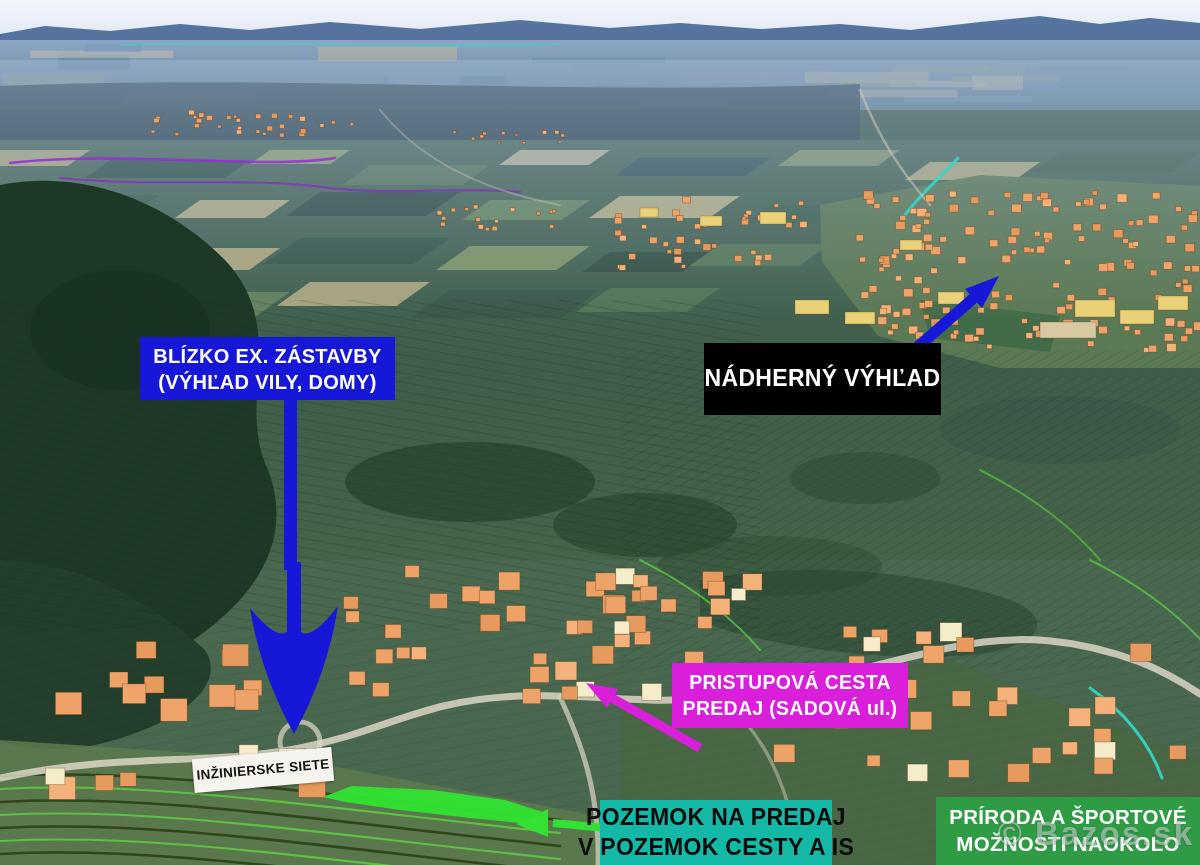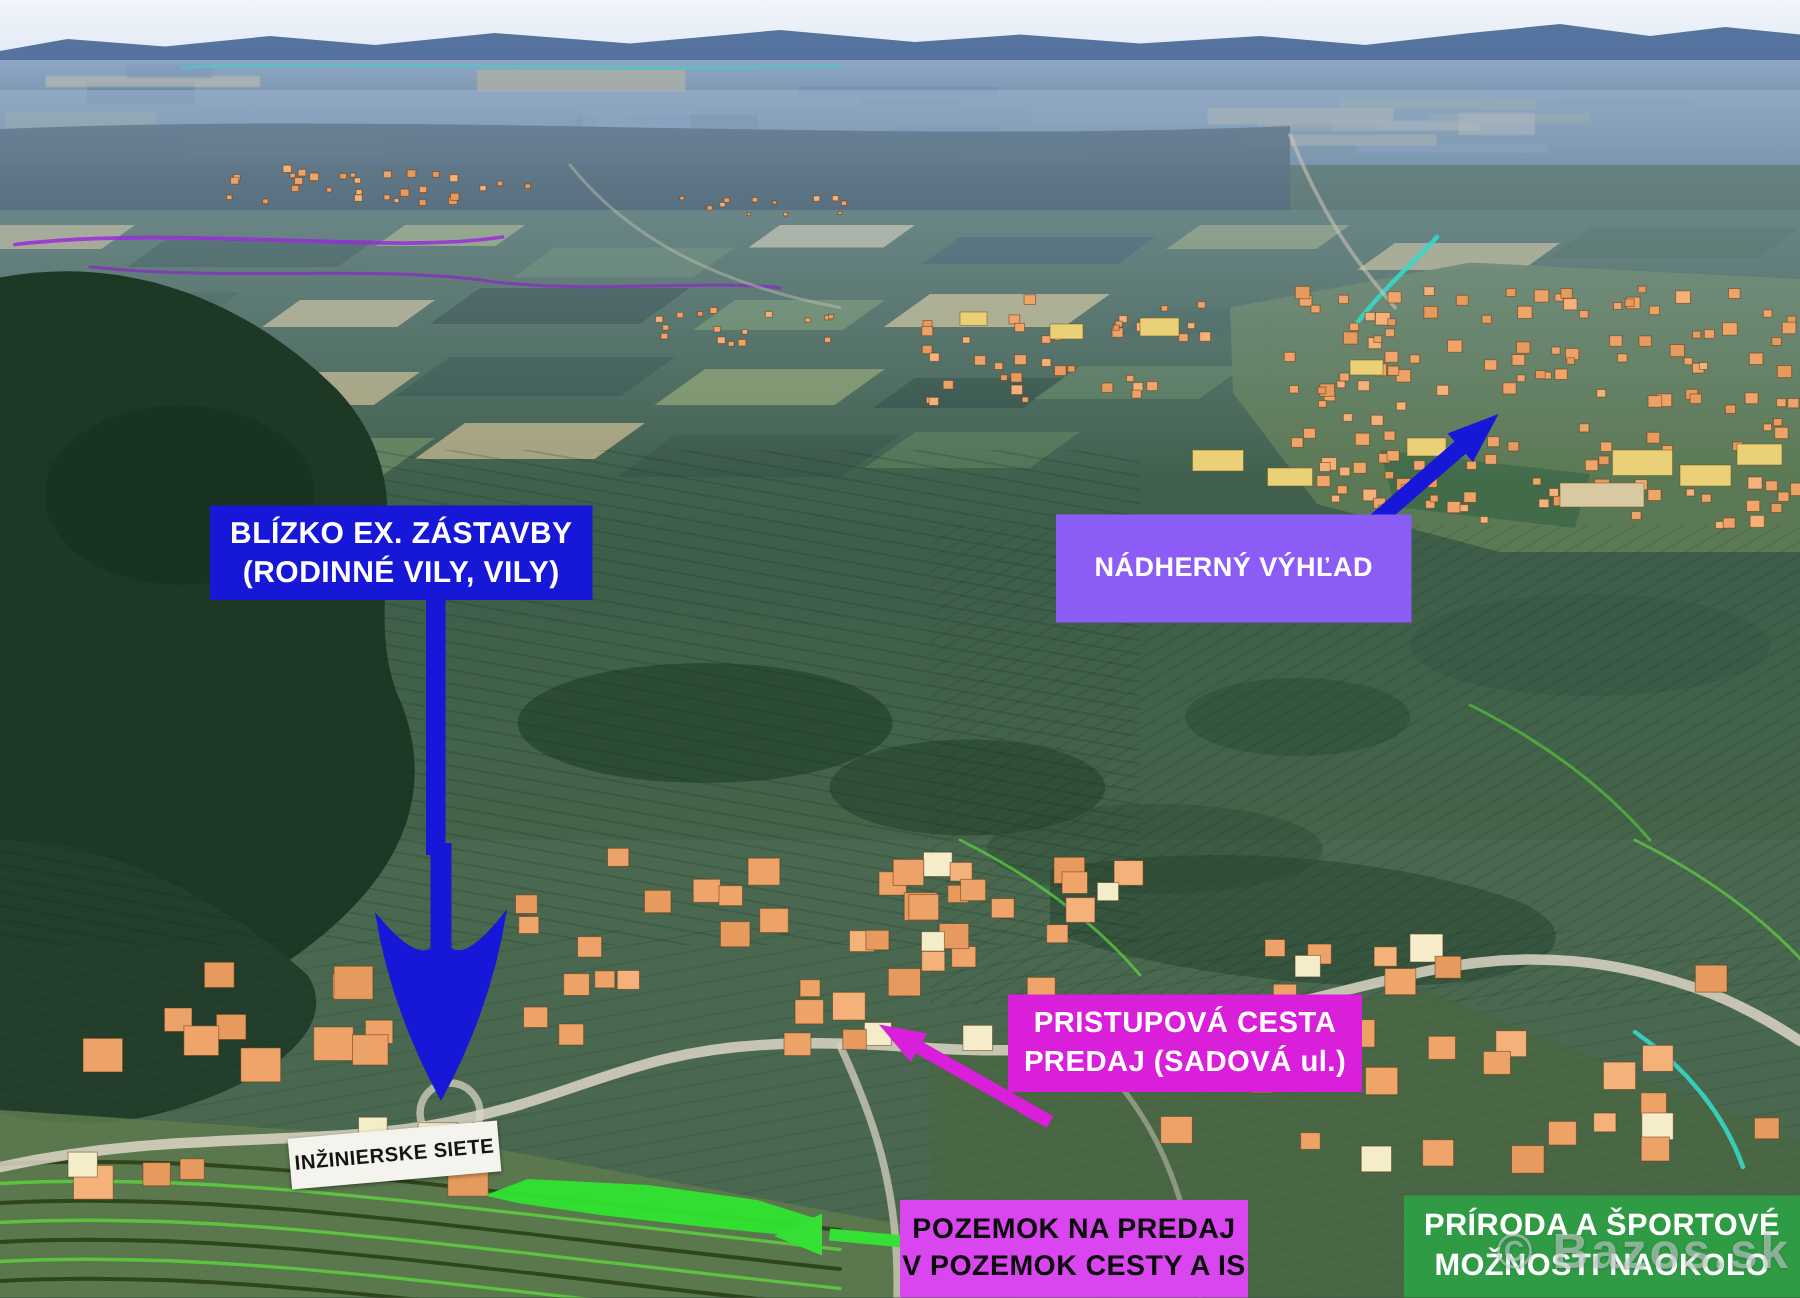--- a/index.html
+++ b/index.html
@@ -11,23 +11,23 @@
   #terrain, #overlay{position:absolute;left:0;top:0;width:1200px;height:865px;}
   #overlay{z-index:5;pointer-events:none;}
   .callout{
     position:absolute;z-index:10;display:flex;flex-direction:column;
     justify-content:center;align-items:center;text-align:center;
     font-weight:800;letter-spacing:.3px;line-height:1.3;
     color:#fff;padding:6px 10px;box-sizing:border-box;
   }
   .callout .ln{white-space:nowrap;}
   #cap-housing{left:140px;top:337px;width:255px;height:63px;background:#1717d8;font-size:20px;text-align:center;}
-  #cap-view{left:704px;top:343px;width:237px;height:72px;background:#8b5cf6;font-size:18px;}
+  #cap-view{left:704px;top:343px;width:237px;height:72px;background:#000000;font-size:23px;}
   #cap-road{left:672px;top:663px;width:236px;height:65px;background:#d91fd9;font-size:19.5px;}
-  #cap-plot{left:600px;top:800px;width:232px;height:65px;background:#d946ef;color:#0b0b0b;font-size:19px;}
+  #cap-plot{left:600px;top:800px;width:232px;height:65px;background:#14b8a6;color:#0b0b0b;font-size:23px;}
   #cap-nature{left:936px;top:797px;width:264px;height:68px;background:#2f9b45;font-size:20.5px;}
   #cap-utilities{
     left:193px;top:753px;width:140px;height:34px;background:#f4f3ee;color:#141414;
     font-size:13.5px;transform:rotate(-5deg);box-shadow:0 1px 3px rgba(0,0,0,.4);
   }
   #watermark{
     position:absolute;z-index:20;right:6px;bottom:12px;
     font-size:33px;font-weight:700;letter-spacing:2px;
     color:rgba(222,226,231,.52);text-shadow:0 1px 2px rgba(40,60,45,.35);margin-left:31px;
   }
@@ -573,21 +573,21 @@
     </g>
 
     <g>
       <line x1="648" y1="832" x2="553" y2="823" stroke="#35e035" stroke-width="8"></line>
       <polygon points="516,824 548,809 548,837" fill="#35e035"></polygon>
     </g>
   </svg>
 
   <div class="callout" id="cap-housing">
     <span class="ln">BLÍZKO EX. ZÁSTAVBY</span>
-    <span class="ln">(RODINNÉ VILY, VILY)</span>
+    <span class="ln">(VÝHĽAD VILY, DOMY)</span>
   </div>
 
   <div class="callout" id="cap-view">
     <span class="ln">NÁDHERNÝ VÝHĽAD</span>
   </div>
 
   <div class="callout" id="cap-road">
     <span class="ln">PRISTUPOVÁ CESTA</span>
     <span class="ln">PREDAJ (SADOVÁ ul.)</span>
   </div>

